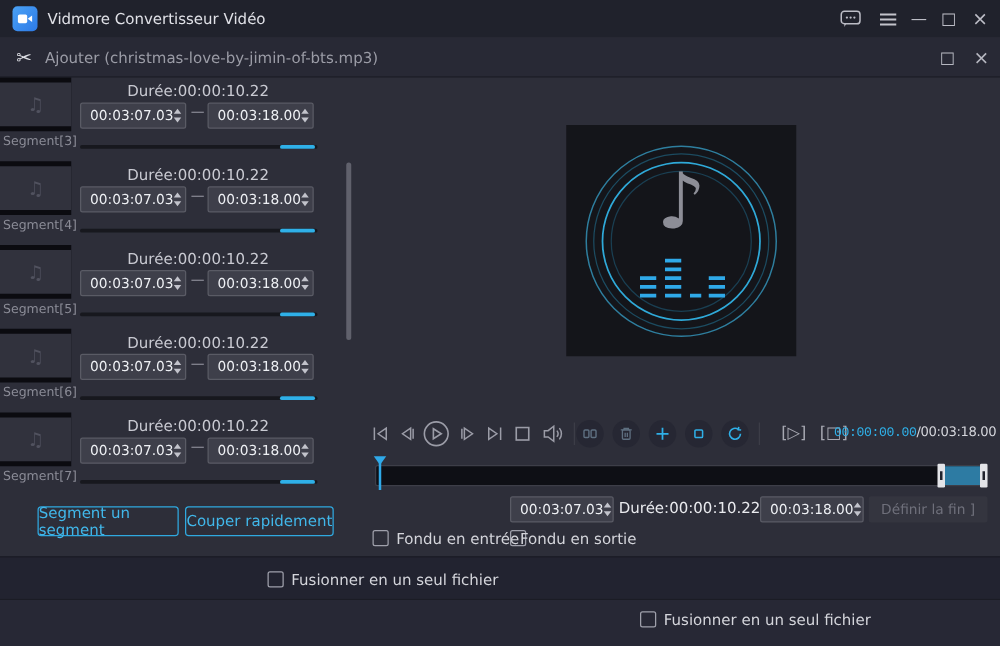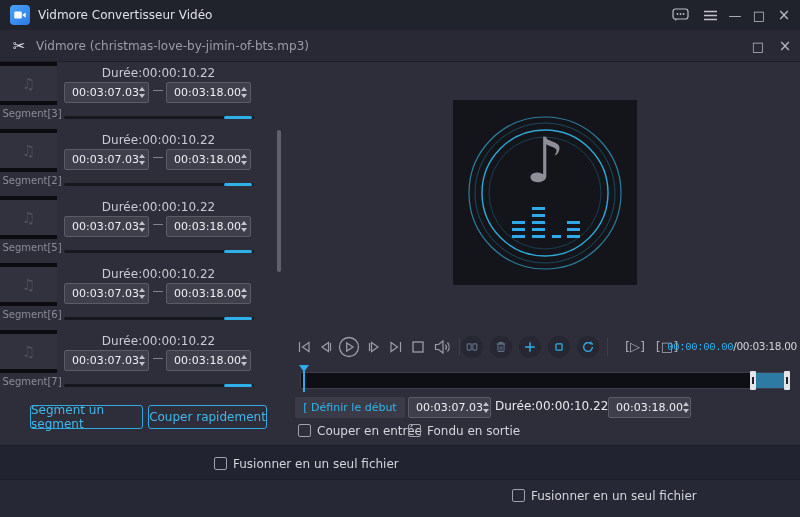--- a/index.html
+++ b/index.html
@@ -115,21 +115,21 @@
           <path d="M1 1.5h13M1 5.5h13M1 9.5h13" stroke="#c3c4cb" stroke-width="1.6"></path>
         </svg>
     </div>
     <div class="winbtn" style="left:724px;width:22px;">—</div>
     <div class="winbtn" style="left:748px;width:22px;">□</div>
     <div class="winbtn" style="left:772px;width:24px;font-size:15px;">×</div>
   </div>
 
   <div id="dlg-header">
     <span id="scissors">✂</span>
-    <span id="dlg-title">Vidmore (christmas-love-by-jimin-of-bts.mp3)</span>
+    <span id="dlg-title">Ajouter (christmas-love-by-jimin-of-bts.mp3)</span>
     <div class="winbtn" style="left:746px;width:24px;height:32px;color:#b6b7c0;">□</div>
     <div class="winbtn" style="left:773px;width:24px;height:32px;color:#b6b7c0;font-size:15px;">×</div>
   </div>
 
   <div class="seg-row" style="top:62px">
     <div class="thumb">
         <div class="thumb-mid">
           <span>♫</span>
         </div>
       </div>
@@ -154,21 +154,21 @@
         <div class="seg-slider-active"></div>
       </div>
   </div>
 
   <div class="seg-row" style="top:129px">
     <div class="thumb">
         <div class="thumb-mid">
           <span>♫</span>
         </div>
       </div>
-    <div class="seg-label">Segment[2]</div>
+    <div class="seg-label">Segment[4]</div>
     <div class="seg-duration">Durée:00:00:10.22</div>
     <div class="input-time seg-in1">
         <span>00:03:07.03</span>
         <span class="spin">
           <i class="up"></i>
           <i class="dn"></i>
         </span>
       </div>
     <div class="seg-dash">—</div>
     <div class="input-time seg-in2">
@@ -379,41 +379,41 @@
     <span id="time-current">00:00:00.00</span><span id="time-total">/00:03:18.00</span>
   </div>
 
   <div id="tl-track"></div>
   <div id="tl-sel"></div>
   <div class="tl-handle" style="left:750px"></div>
   <div class="tl-handle" style="left:784px"></div>
   <div id="tl-playhead-tri"></div>
   <div id="tl-playhead-line"></div>
 
-  <div id="set-start-btn">[ Définir le début</div>
   <div class="input-time" id="trim-start">
       <span>00:03:07.03</span>
       <span class="spin">
         <i class="up"></i>
         <i class="dn"></i>
       </span>
     </div>
   <div id="trim-duration">Durée:00:00:10.22</div>
   <div class="input-time" id="trim-end">
       <span>00:03:18.00</span>
       <span class="spin">
         <i class="up"></i>
         <i class="dn"></i>
       </span>
     </div>
+  <div id="set-end-btn">Définir la fin ]</div>
 
   <div class="chk" style="left:298px;top:424px"></div>
-  <div class="chk-label" style="left:317px;top:424px">Couper en entrée</div>
+  <div class="chk-label" style="left:317px;top:424px">Fondu en entrée</div>
   <div class="chk" style="left:408px;top:424px"></div>
-  <div class="chk-label" style="left:427px;top:424px">Fondu en sortie</div>
+  <div class="chk-label" style="left:416px;top:424px">Fondu en sortie</div>
 
   <div id="dlg-footer">
 
     <div class="chk" style="left:214px;top:11px"></div>
     <div class="chk-label" style="left:233px;top:11px">Fusionner en un seul fichier</div>
 
   </div>
 
   <div id="main-footer">
 

